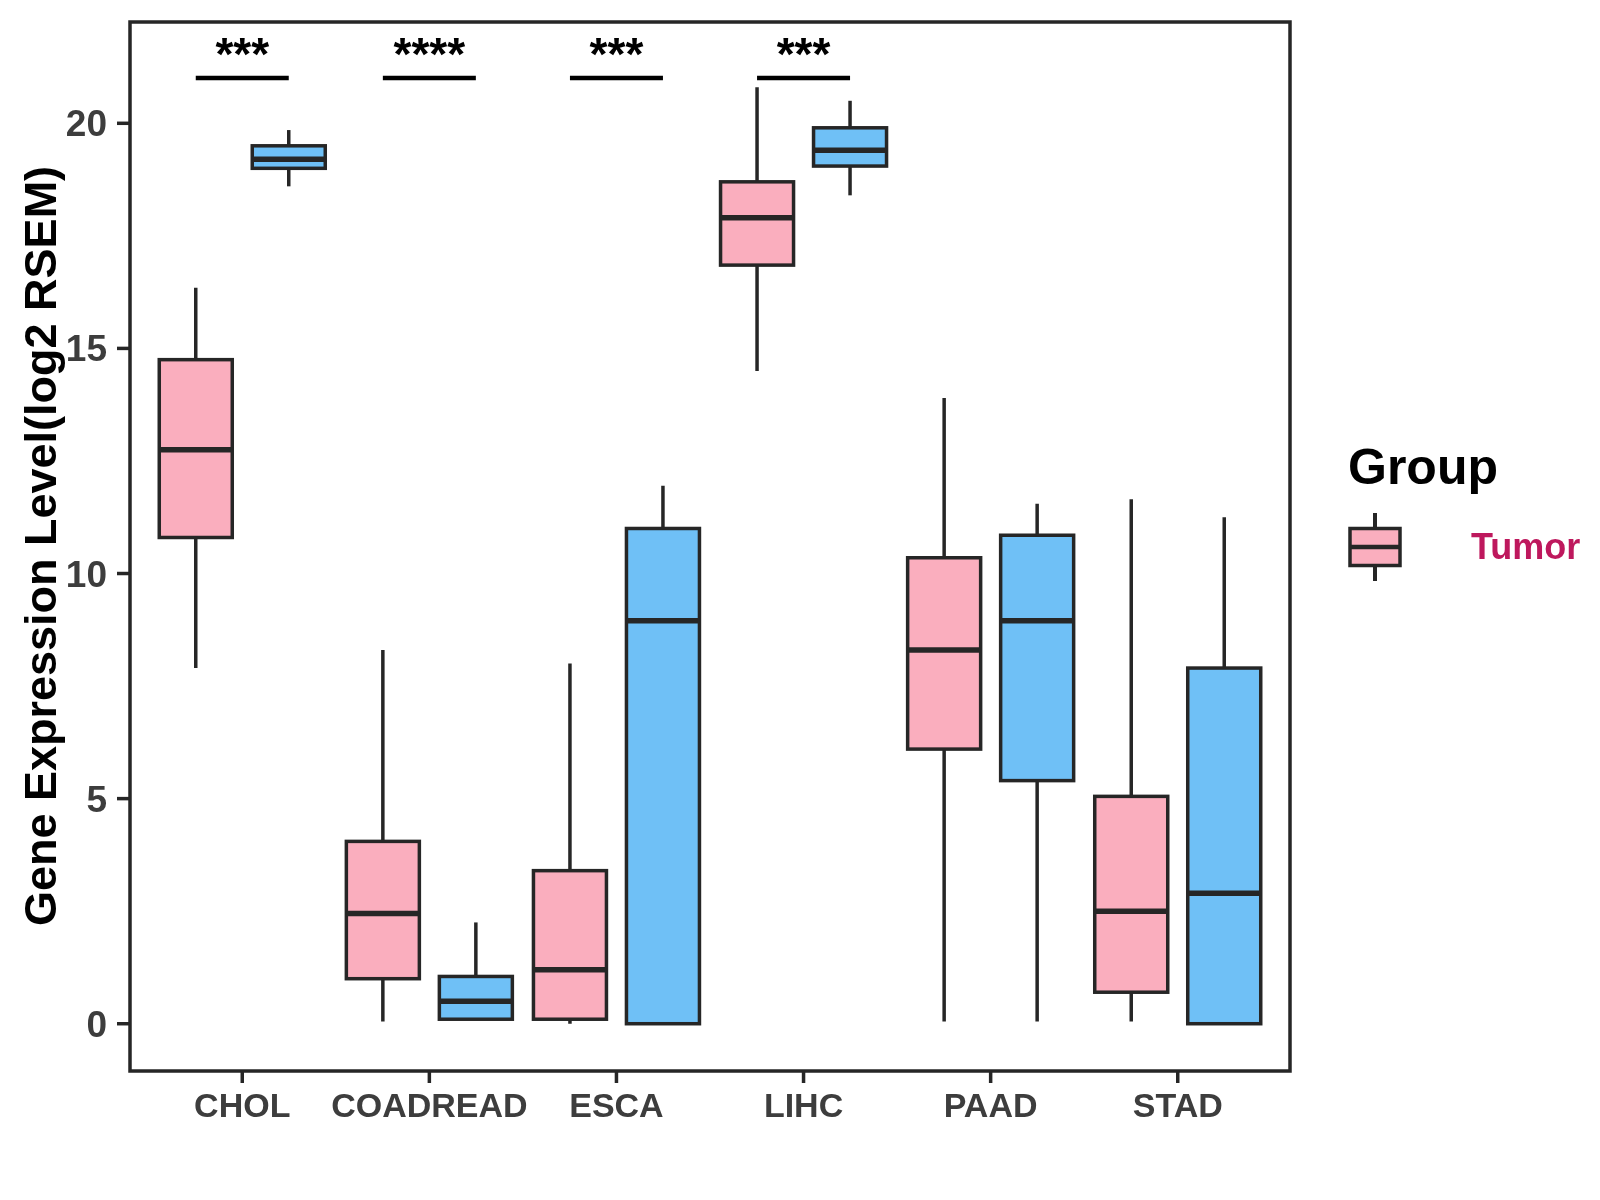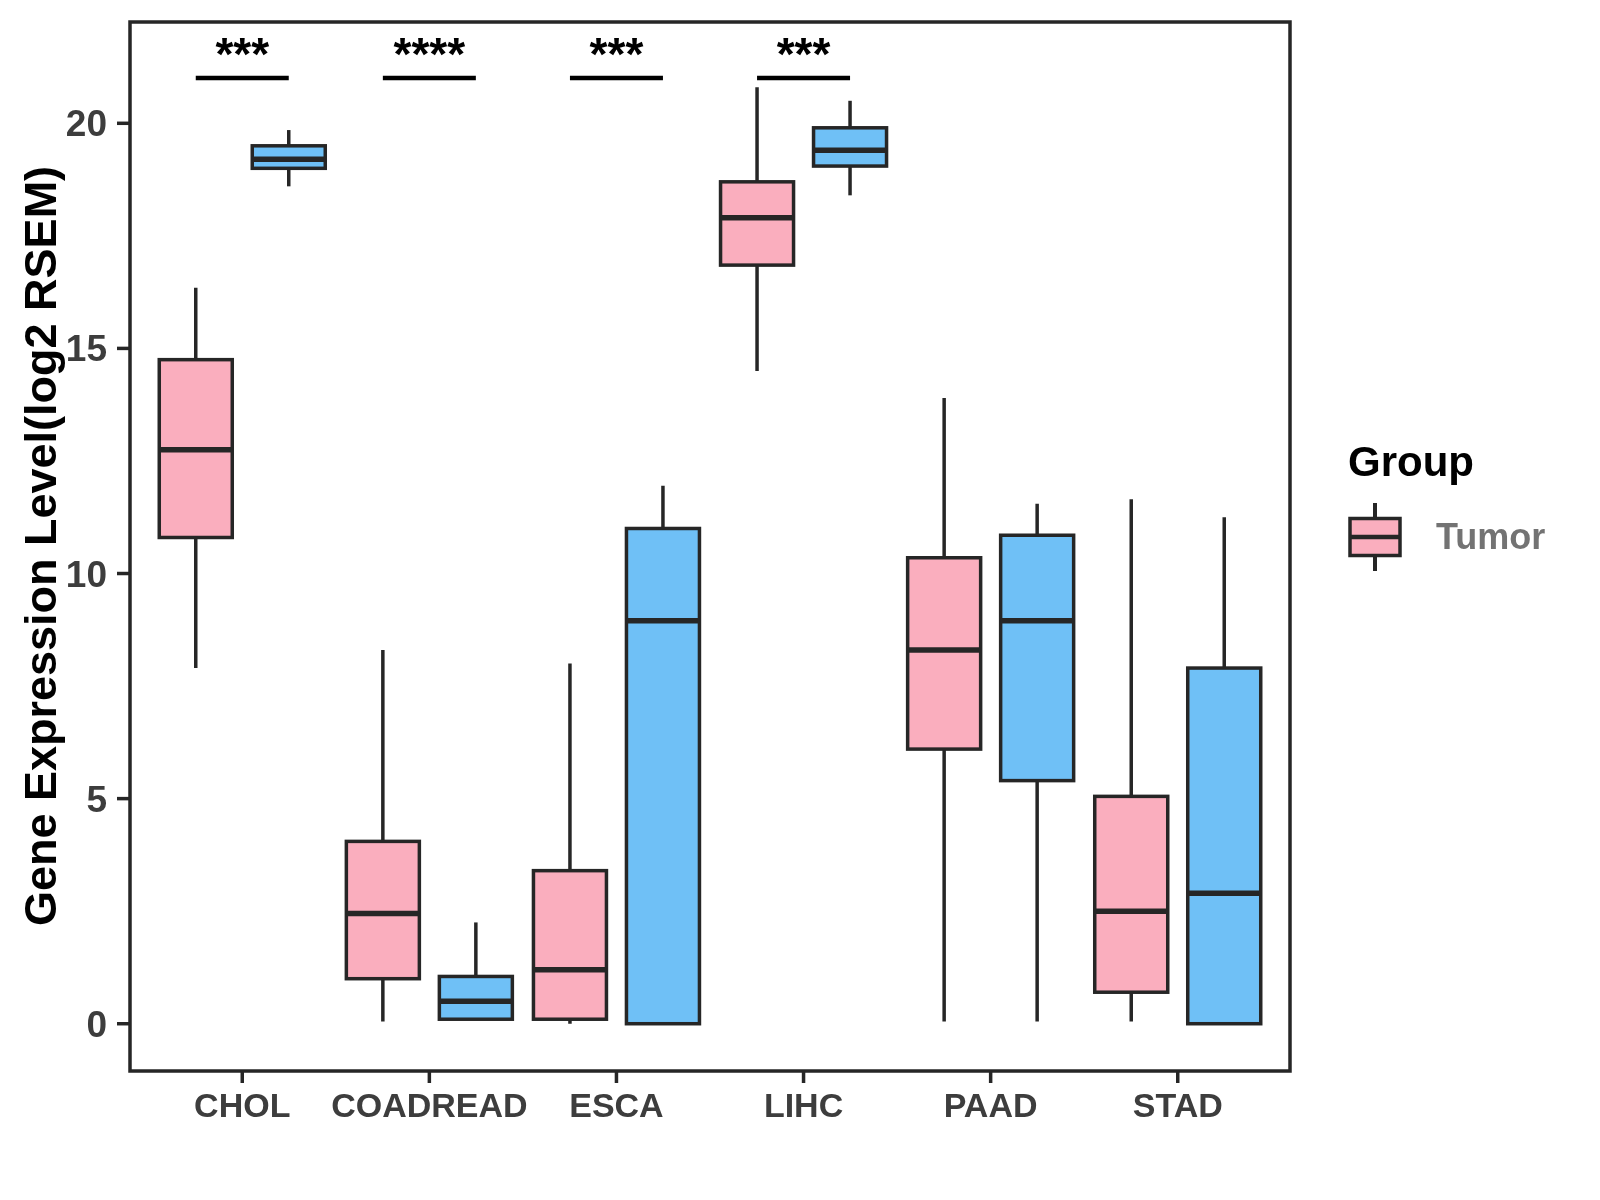--- a/index.html
+++ b/index.html
@@ -1,23 +1,23 @@
 <!DOCTYPE html>
 <html><head>
 <meta charset="utf-8">
 <style>
   html,body{margin:0;padding:0;background:#fff;width:1600px;height:1200px;overflow:hidden;}
   #figure{position:relative;width:1600px;height:1200px;background:#fff;
           font-family:"Liberation Sans", sans-serif;}
   #plot-svg{position:absolute;left:0;top:0;}
   .legend{position:absolute;left:1348px;top:438px;}
-  .legend-title{font-size:42px;font-weight:bold;color:#000;margin-bottom:16px;}
+  .legend-title{font-size:50px;font-weight:bold;color:#000;margin-bottom:16px;}
   .legend-entry{display:flex;align-items:center;height:70px;}
   .legend-entry svg{margin-right:24px;display:block;}
-  .legend-label{font-size:36px;font-weight:bold;color:#737373;}
+  .legend-label{font-size:36px;font-weight:bold;color:#be185d;margin-left:35px;}
 </style>
 </head>
 <body>
 
 <div id="figure">
 
   <svg id="plot-svg" width="1600" height="1200">
     <text id="y-axis-title" x="56" y="546" transform="rotate(-90 56 546)" text-anchor="middle" font-size="45" font-weight="bold" fill="#000">Gene Expression Level(log2 RSEM)</text>
   <rect x="130" y="22" width="1160" height="1049" fill="none" stroke="#262626" stroke-width="3.5"></rect>
       <line x1="117" y1="1023.7274678111588" x2="130" y2="1023.7274678111588" stroke="#262626" stroke-width="3.5"></line>

